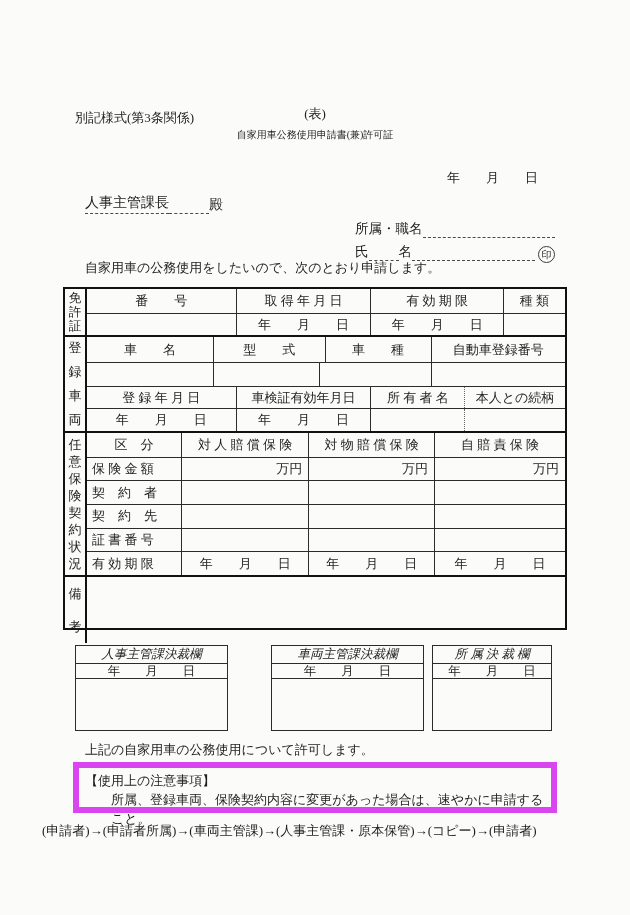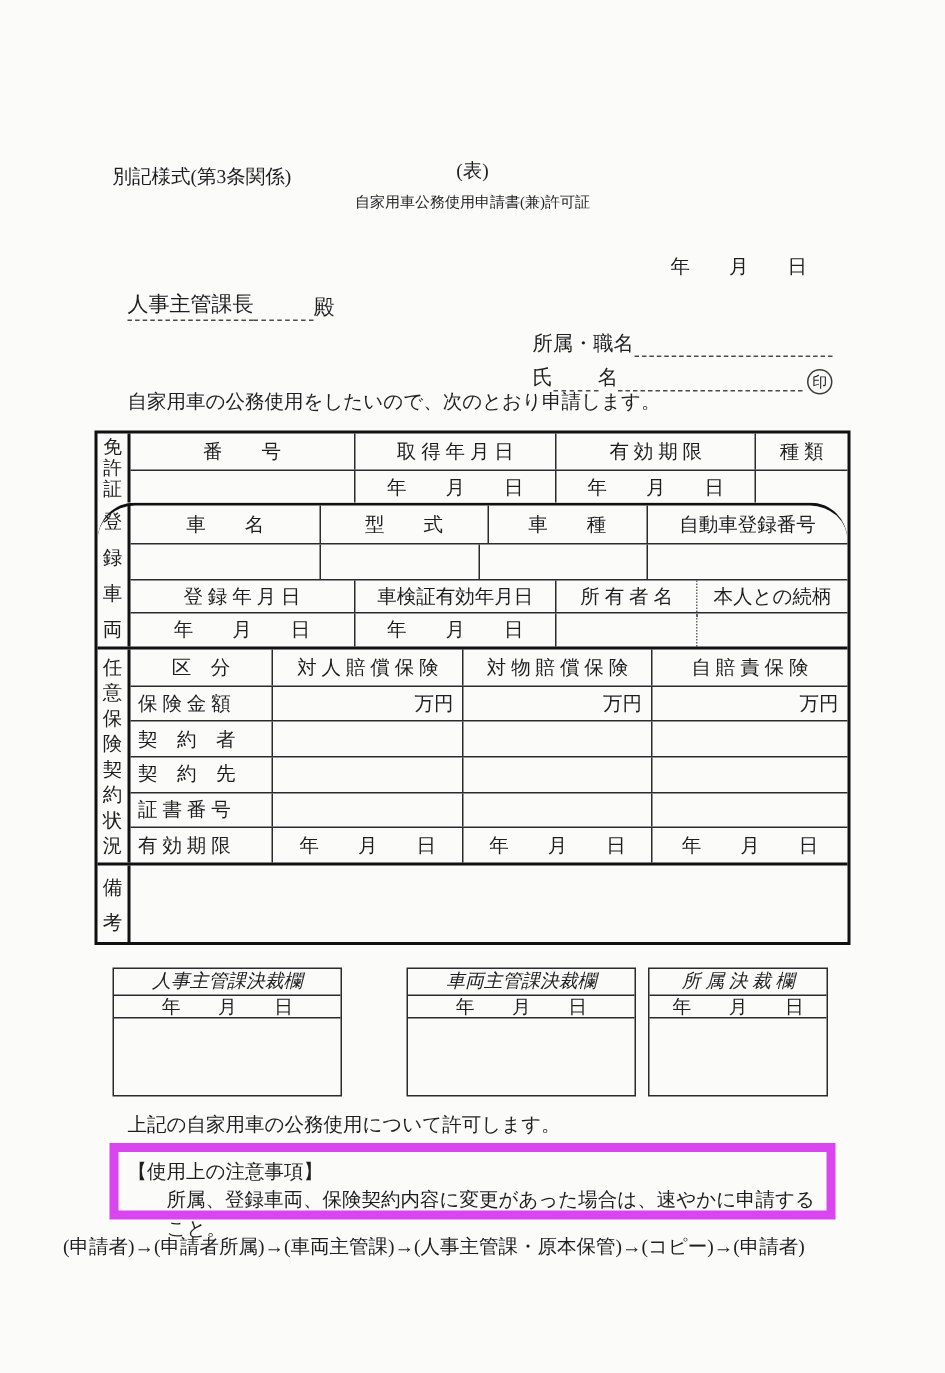--- a/index.html
+++ b/index.html
@@ -35,21 +35,21 @@
   .sec{display:flex;box-sizing:border-box;}
   .sec + .sec{border-top:2px solid #111;}
   .vlabel{
     flex:0 0 22px;border-right:2px solid #111;box-sizing:border-box;
     display:flex;align-items:center;justify-content:center;text-align:center;
     word-break:break-all;font-size:13px;
   }
   .vl-lic{font-size:12.5px;line-height:14px;}
   .vl-veh{line-height:24px;}
   .vl-ins{line-height:17px;}
-  .vl-rem{line-height:23px;text-align:center;}
+  .vl-rem{line-height:33px;text-align:center;}
   .sec-body{flex:1;display:flex;flex-direction:column;min-width:0;}
   .trow{display:flex;box-sizing:border-box;}
   .bt{border-top:1px solid #2b2b2b;}
   .c{
     display:flex;align-items:center;justify-content:center;
     box-sizing:border-box;font-size:13px;overflow:hidden;white-space:nowrap;
   }
   .bl{border-left:1px solid #2b2b2b;}
   .bd{border-left:1px dotted #666;}
   .lbl{justify-content:flex-start;padding-left:5px;}
@@ -127,21 +127,21 @@
       </div>
       <div class="trow h22 bt">
         <div class="c lc1"></div>
         <div class="c lc2 bl">年　　月　　日</div>
         <div class="c lc3 bl">年　　月　　日</div>
         <div class="c lc4 bl"></div>
       </div>
     </div>
   </div>
 
-  <div class="sec" style="height:96px;border-radius:25px;">
+  <div class="sec" style="height:96px;">
     <div class="vlabel vl-veh">登録車両</div>
     <div class="sec-body">
       <div class="trow h26">
         <div class="c va1">車　　名</div>
         <div class="c va3 bl">型　　式</div>
         <div class="c va2 bl">車　　種</div>
         <div class="c va4 bl">自動車登録番号</div>
       </div>
       <div class="trow h24 bt">
         <div class="c va1"></div>

